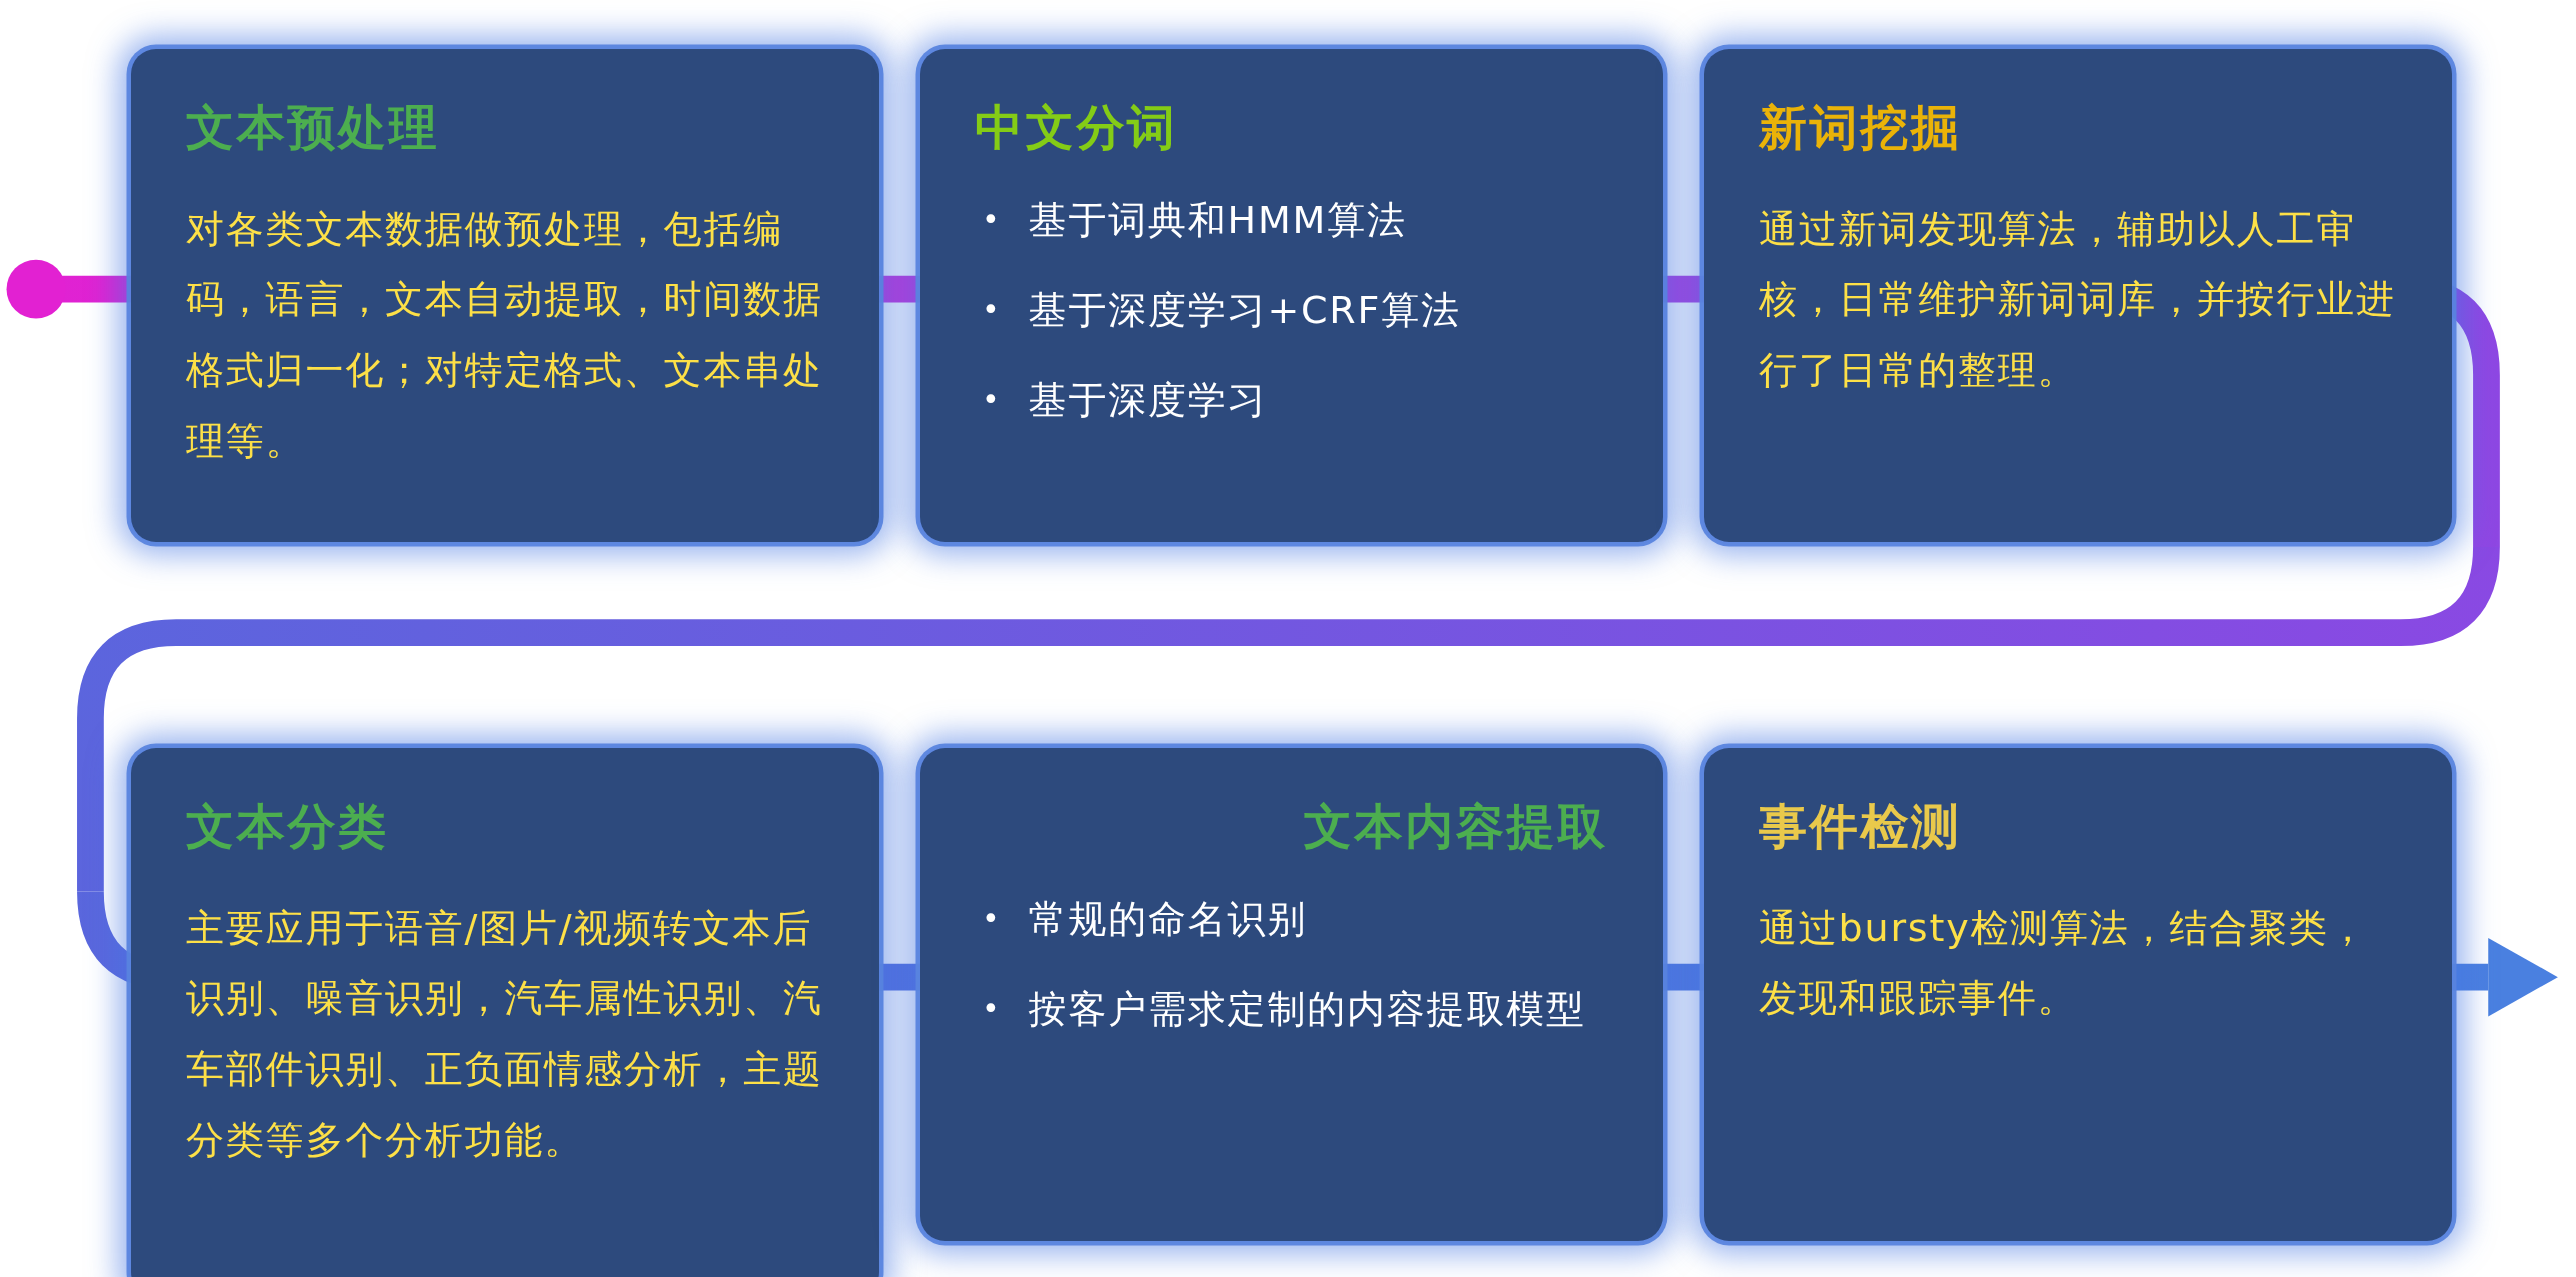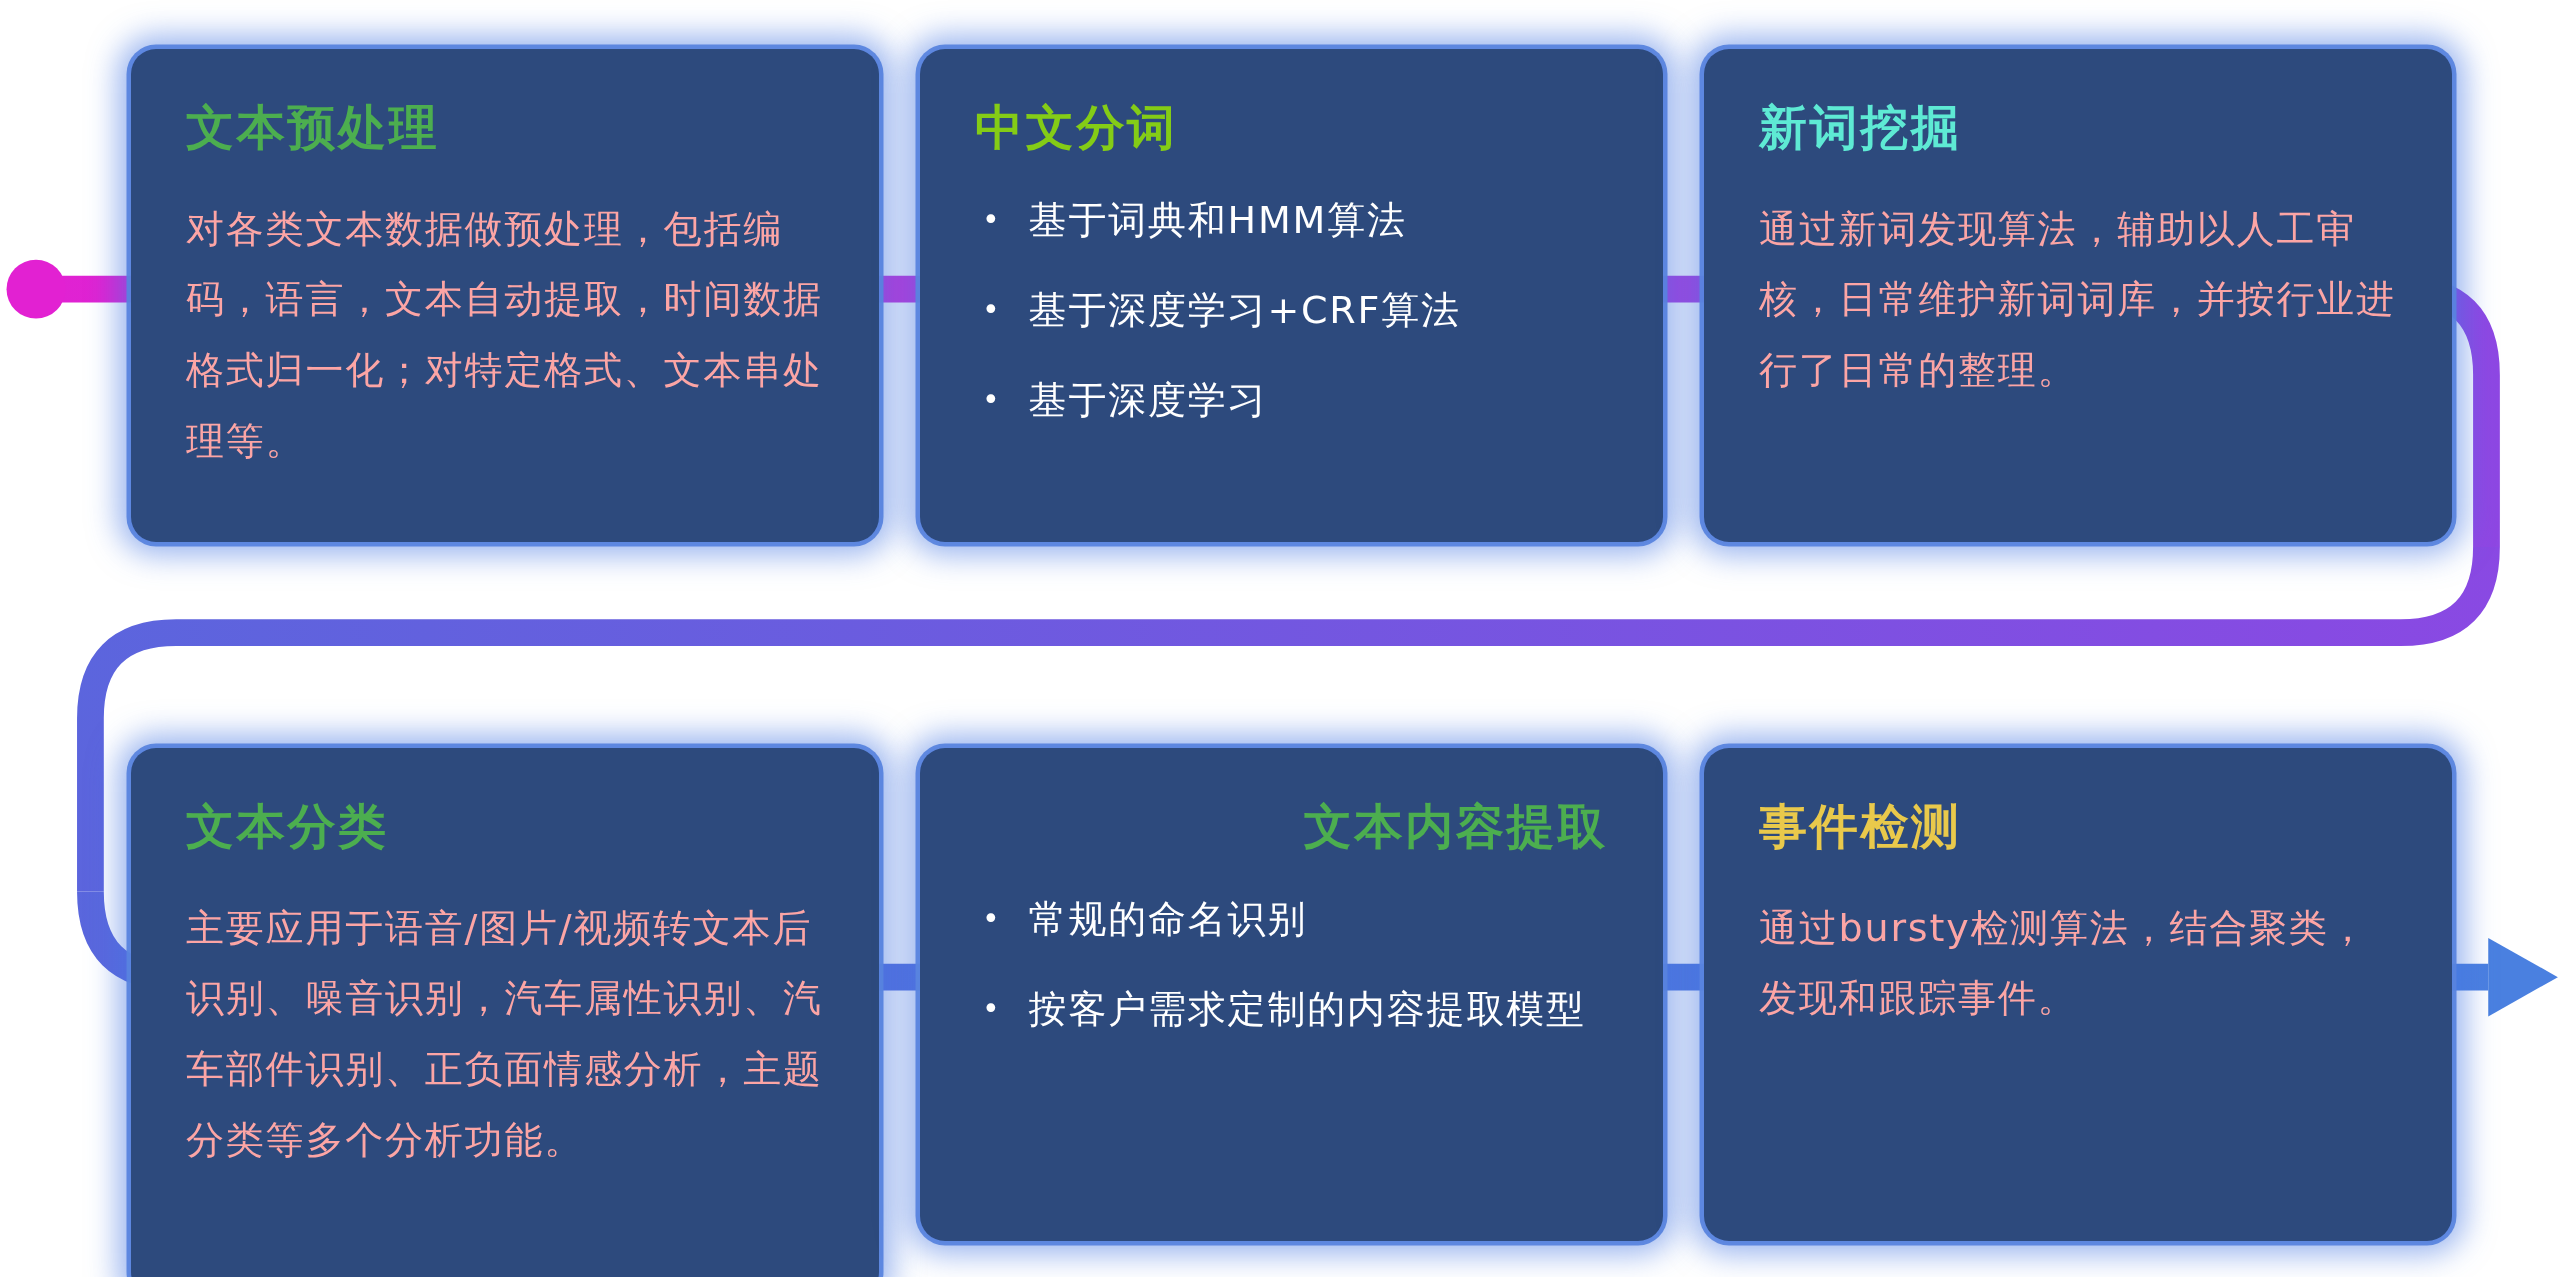--- a/index.html
+++ b/index.html
@@ -42,21 +42,21 @@
   .card-title {
     margin: 0 0 37px 0;
     font-size: 48px;
     font-weight: bold;
     letter-spacing: 2.7px;
     line-height: 1.2;
   }
 
   .card-body {
     margin: 0;
-    color: #fca5a5;
+    color: #fde047;
     font-size: 38px;
     line-height: 1.86;
     letter-spacing: 1.8px;
   }
 
   .card-list {
     list-style: none;
     margin: 9px 0 0 0;
     padding: 0;
     color: #ffffff;
@@ -123,21 +123,21 @@
       <span class="bullet-text">基于深度学习+CRF算法</span>
     </li>
     <li class="card-bullet">
       <span class="bullet-dot">•</span>
       <span class="bullet-text">基于深度学习</span>
     </li>
   </ul>
 </section>
 
 <section class="card pos-r1c3">
-  <h2 class="card-title" style="color: #5eead4;">新词挖掘</h2>
+  <h2 class="card-title" style="color: #eab308;">新词挖掘</h2>
   <p class="card-body">通过新词发现算法，辅助以人工审核，日常维护新词词库，并按行业进行了日常的整理。</p>
 </section>
 
 <section class="card pos-r2c1">
   <h2 class="card-title" style="color: rgb(76, 174, 79);">文本分类</h2>
   <p class="card-body">主要应用于语音/图片/视频转文本后识别、噪音识别，汽车属性识别、汽车部件识别、正负面情感分析，主题分类等多个分析功能。</p>
 </section>
 
 <section class="card pos-r2c2">
   <h2 class="card-title" style="color: rgb(76, 174, 79);">文本内容提取</h2>

